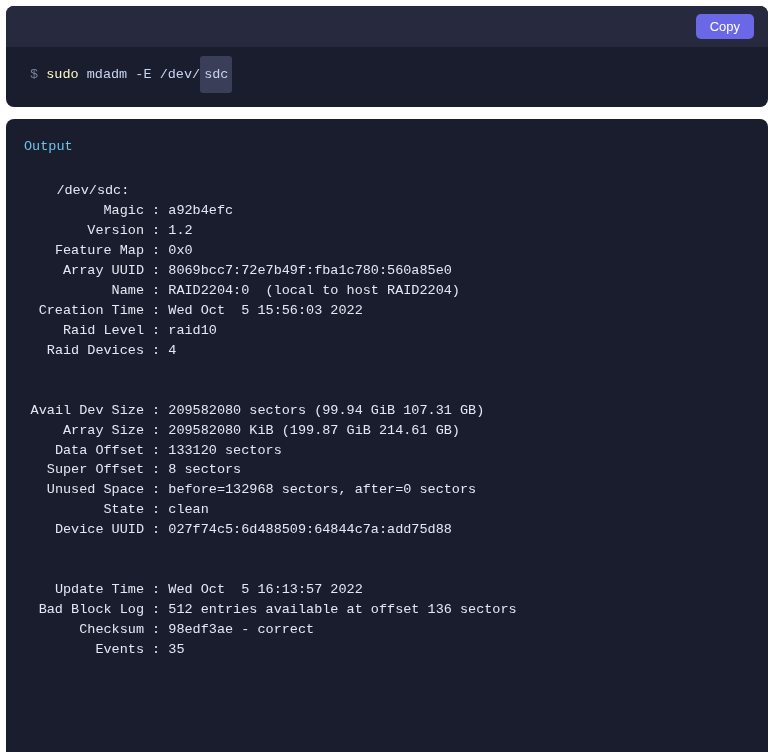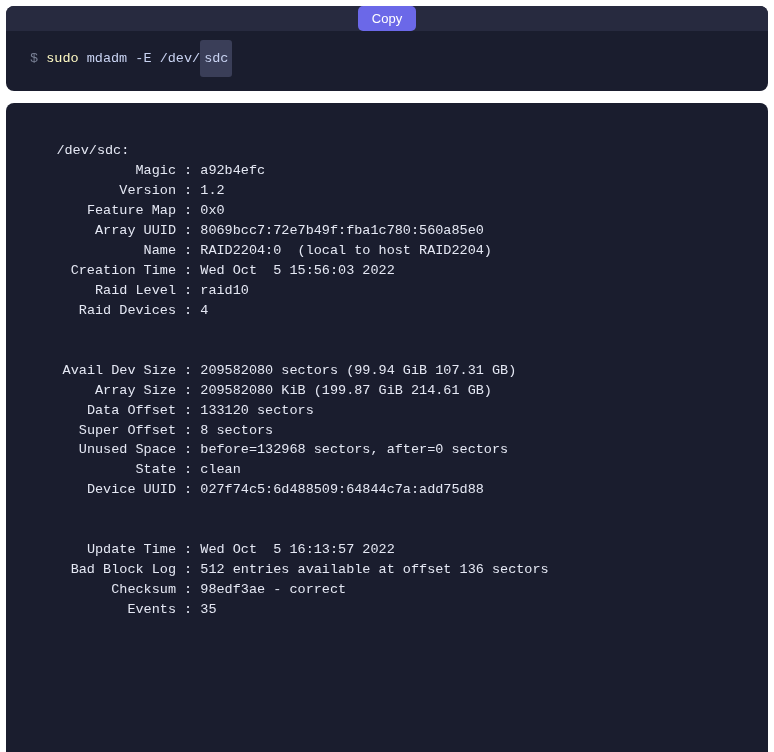--- a/index.html
+++ b/index.html
@@ -15,23 +15,23 @@
       padding: 0;
     }
     .command-block {
       background: #1a1d2e;
       border-radius: 8px;
       margin: 6px 6px 12px 6px;
       overflow: hidden;
     }
     .command-header {
       background: #272a3f;
-      padding: 0 14px;
+      padding: 8px 14px;
       display: flex;
-      justify-content: center;
+      justify-content: flex-end;
     }
     .copy-btn {
       background: #6b68e8;
       color: #ffffff;
       border: none;
       padding: 5px 14px;
       border-radius: 5px;
       font-size: 13px;
       font-family: -apple-system, BlinkMacSystemFont, 'Segoe UI', sans-serif;
       font-weight: 500;
@@ -75,21 +75,20 @@
       color: #e5e8f4;
       font-family: 'Consolas', 'Monaco', 'Courier New', monospace;
     }
     .kv-line {
       display: block;
     }
     .kv-key {
       display: inline-block;
       width: 120px;
       text-align: right;
-      margin-left: 32px;
     }
     .kv-sep {
       white-space: pre;
     }
     .kv-val {
       white-space: pre;
     }
   </style>
 </head>
 <body>
@@ -97,20 +96,21 @@
 <div class="command-block">
   <div class="command-header">
     <button class="copy-btn">Copy</button>
   </div>
   <div class="command-body">
     <span class="prompt">$ </span><span class="cmd-sudo">sudo</span><span class="cmd-arg"> </span><span class="cmd-arg">mdadm</span><span class="cmd-arg"> </span><span class="cmd-arg">-E</span><span class="cmd-arg"> </span><span class="cmd-arg">/dev/</span><span class="cmd-hl">sdc</span>
   </div>
 </div>
 
 <div class="output-block">
+  <span class="output-label">Output</span>
   <div class="output-content">
     <span>/dev/sdc:</span>
 <div><span class="kv-line"><span class="kv-key">Magic</span><span class="kv-sep"> : </span><span class="kv-val">a92b4efc</span></span><span class="kv-line"><span class="kv-key">Version</span><span class="kv-sep"> : </span><span class="kv-val">1.2</span></span><span class="kv-line"><span class="kv-key">Feature Map</span><span class="kv-sep"> : </span><span class="kv-val">0x0</span></span><span class="kv-line"><span class="kv-key">Array UUID</span><span class="kv-sep"> : </span><span class="kv-val">8069bcc7:72e7b49f:fba1c780:560a85e0</span></span><span class="kv-line"><span class="kv-key">Name</span><span class="kv-sep"> : </span><span class="kv-val">RAID2204:0  (local to host RAID2204)</span></span><span class="kv-line"><span class="kv-key">Creation Time</span><span class="kv-sep"> : </span><span class="kv-val">Wed Oct  5 15:56:03 2022</span></span><span class="kv-line"><span class="kv-key">Raid Level</span><span class="kv-sep"> : </span><span class="kv-val">raid10</span></span><span class="kv-line"><span class="kv-key">Raid Devices</span><span class="kv-sep"> : </span><span class="kv-val">4</span></span></div>
 <br><div><span class="kv-line"><span class="kv-key">Avail Dev Size</span><span class="kv-sep"> : </span><span class="kv-val">209582080 sectors (99.94 GiB 107.31 GB)</span></span><span class="kv-line"><span class="kv-key">Array Size</span><span class="kv-sep"> : </span><span class="kv-val">209582080 KiB (199.87 GiB 214.61 GB)</span></span><span class="kv-line"><span class="kv-key">Data Offset</span><span class="kv-sep"> : </span><span class="kv-val">133120 sectors</span></span><span class="kv-line"><span class="kv-key">Super Offset</span><span class="kv-sep"> : </span><span class="kv-val">8 sectors</span></span><span class="kv-line"><span class="kv-key">Unused Space</span><span class="kv-sep"> : </span><span class="kv-val">before=132968 sectors, after=0 sectors</span></span><span class="kv-line"><span class="kv-key">State</span><span class="kv-sep"> : </span><span class="kv-val">clean</span></span><span class="kv-line"><span class="kv-key">Device UUID</span><span class="kv-sep"> : </span><span class="kv-val">027f74c5:6d488509:64844c7a:add75d88</span></span></div>
 <br><div><span class="kv-line"><span class="kv-key">Update Time</span><span class="kv-sep"> : </span><span class="kv-val">Wed Oct  5 16:13:57 2022</span></span><span class="kv-line"><span class="kv-key">Bad Block Log</span><span class="kv-sep"> : </span><span class="kv-val">512 entries available at offset 136 sectors</span></span><span class="kv-line"><span class="kv-key">Checksum</span><span class="kv-sep"> : </span><span class="kv-val">98edf3ae - correct</span></span><span class="kv-line"><span class="kv-key">Events</span><span class="kv-sep"> : </span><span class="kv-val">35</span></span></div>
 <br>
 <br>
   </div>
 </div>
 

